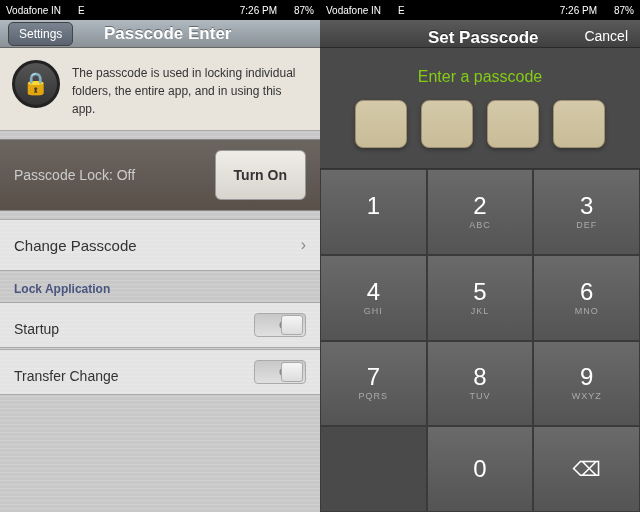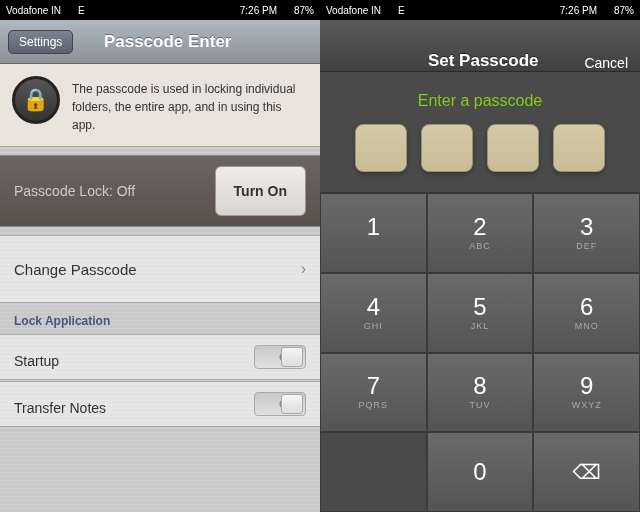--- a/index.html
+++ b/index.html
@@ -39,21 +39,21 @@
     }
     .status-bar-left, .status-bar-right {
       display: flex;
       align-items: center;
       gap: 17px;
       color: #fff;
       font-size: 10px;
     }
 
     .nav-bar {
-      height: 44px;
+      height: 28px;
       background: linear-gradient(to bottom, #b0b8c0, #8a9298);
       display: flex;
       align-items: center;
       padding: 0 8px;
       flex-shrink: 0;
       border-bottom: 1px solid #666;
     }
     .nav-back-btn {
       background: linear-gradient(to bottom, #7a8490, #5a6270);
       border: 1px solid #444;
@@ -137,21 +137,21 @@
 
     
     .settings-row {
       background: rgba(255,255,255,0.5);
       border: 1px solid #aaa;
       border-left: none;
       border-right: none;
       display: flex;
       align-items: center;
       justify-content: space-between;
-      padding: 24px 14px;
+      padding: 16px 14px;
       margin-bottom: 1px;
     }
     .settings-row-label {
       color: #333;
       font-size: 15px;
     }
     .chevron {
       color: #888;
       font-size: 16px;
     }
@@ -227,26 +227,26 @@
       height: 20px;
       background: #000;
       display: flex;
       align-items: center;
       justify-content: space-between;
       padding: 0 6px;
       flex-shrink: 0;
     }
 
     .right-nav-bar {
-      height: 52px;
+      height: 28px;
       background: linear-gradient(to bottom, #5a5a5a, #404040);
       display: flex;
-      align-items: flex-end;
-      justify-content: space-between;
-      padding: 0 12px;
+      align-items: flex-start;
+      justify-content: space-between;
+      padding: 8px 12px;
       flex-shrink: 0;
       border-bottom: 1px solid #2a2a2a;
     }
     .right-nav-title {
       color: #fff;
       font-size: 17px;
       font-weight: bold;
       text-shadow: 0 -1px 0 rgba(0,0,0,0.5);
     }
     .cancel-btn {
@@ -361,21 +361,21 @@
 
     <div class="toggle-row">
       <span class="toggle-label">Startup</span>
       <div class="toggle-switch">
         <span class="toggle-switch-off-label">OFF</span>
         <div class="toggle-thumb"></div>
       </div>
     </div>
 
     <div class="toggle-row">
-      <span class="toggle-label">Transfer Notes</span>
+      <span class="toggle-label">Transfer Change</span>
       <div class="toggle-switch">
         <span class="toggle-switch-off-label">OFF</span>
         <div class="toggle-thumb"></div>
       </div>
     </div>
 
 
   </div>
 </div>
 

